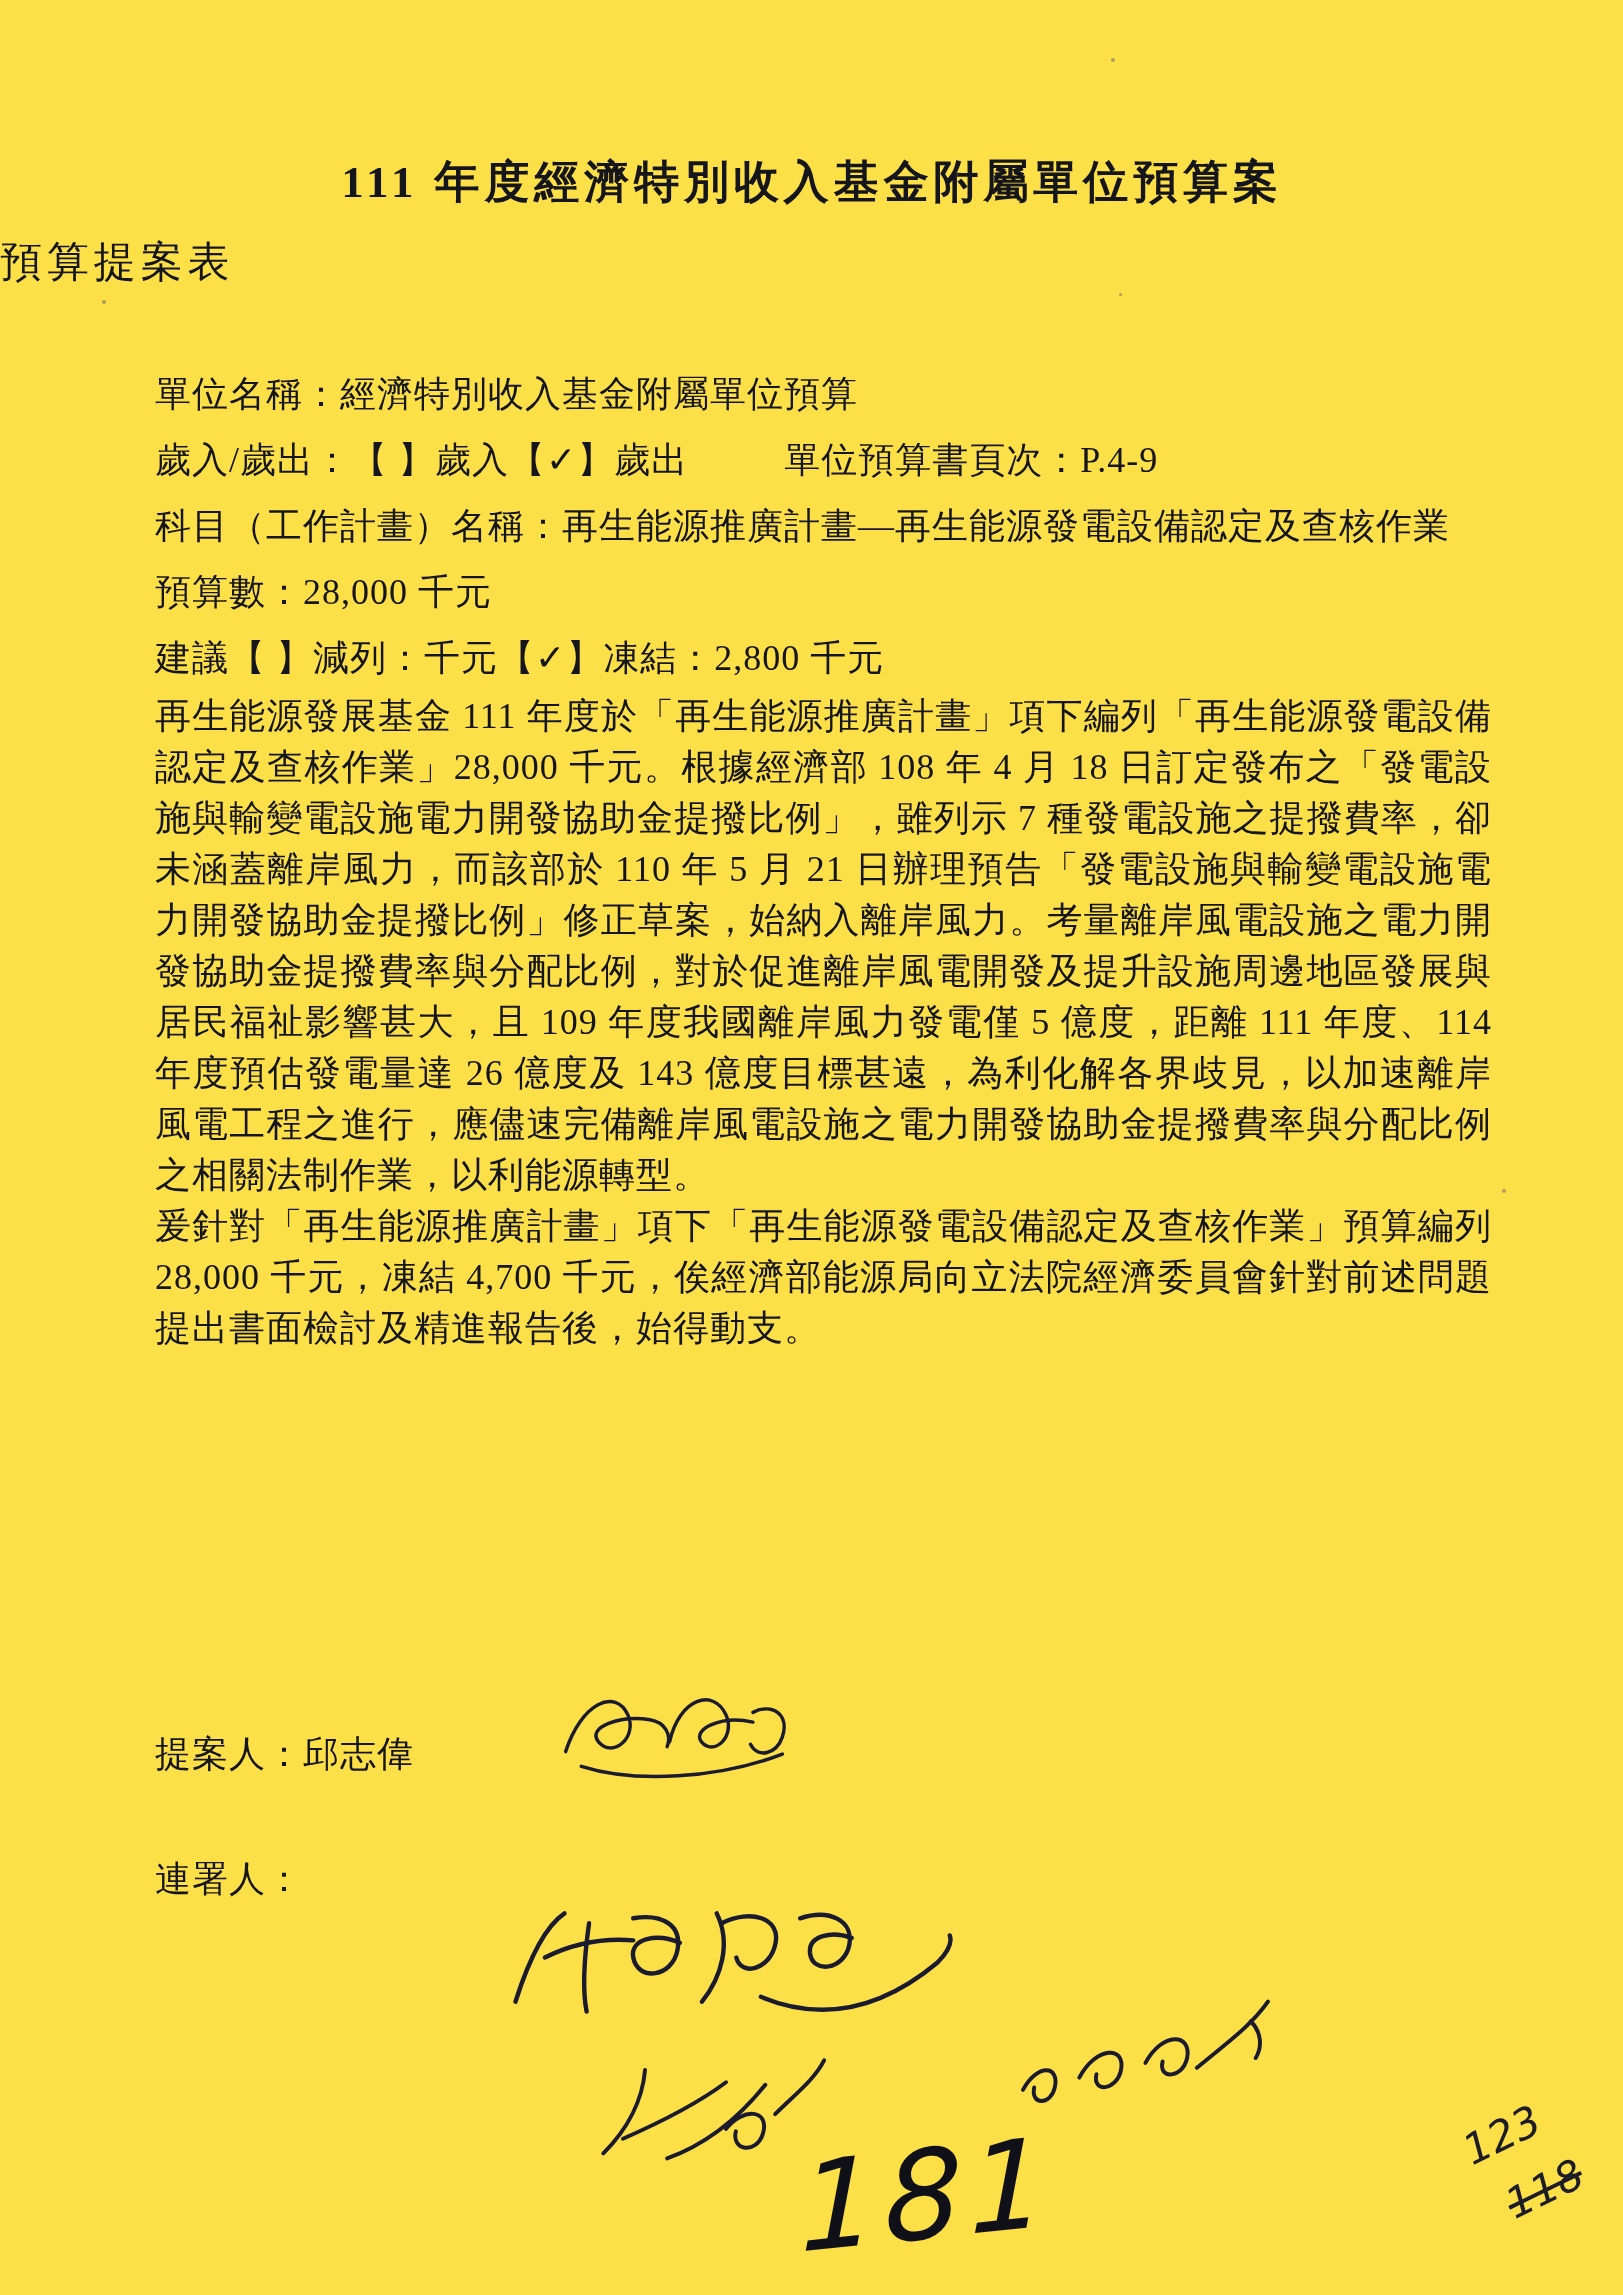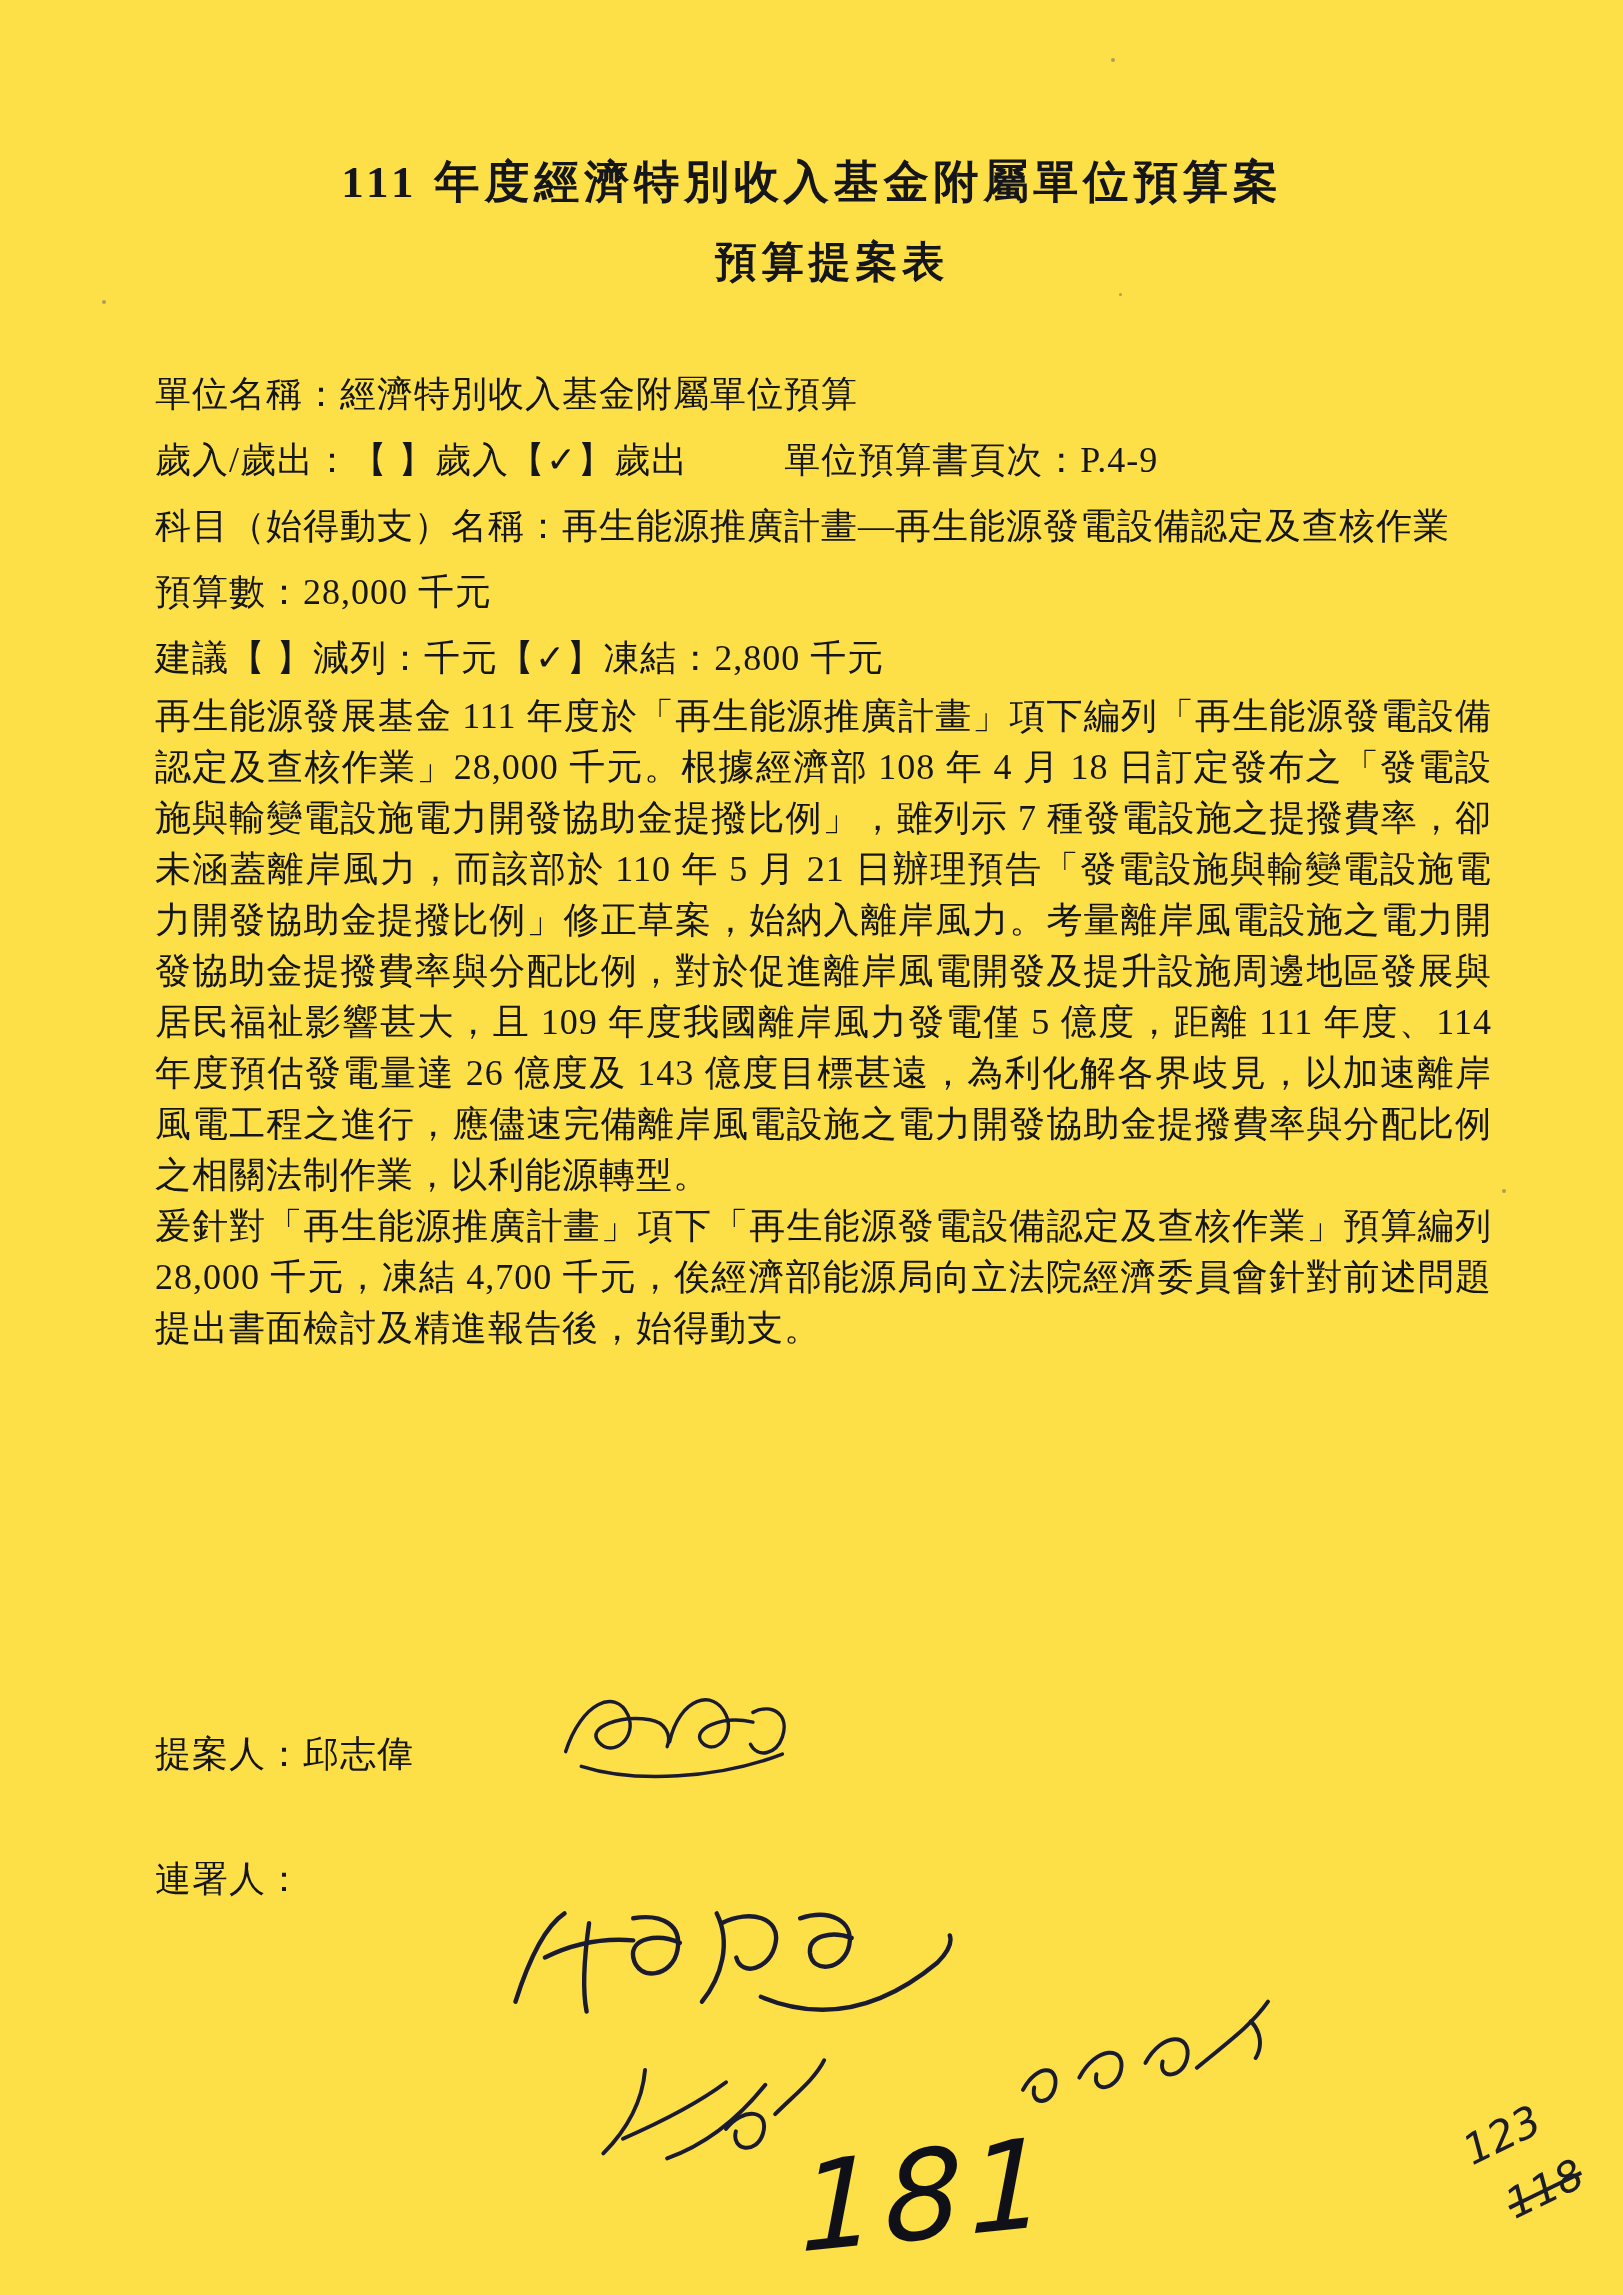--- a/index.html
+++ b/index.html
@@ -10,21 +10,21 @@
     color:#15151c;
   }
   .page { position:absolute; inset:0; background:#fde047; }
 
   .doc-title {
     position:absolute; top:152px; left:0; width:100%;
     text-align:center; font-size:45px; font-weight:700; letter-spacing:4.9px;
   }
   .doc-subtitle {
     position:absolute; top:234px; left:0; width:100%;
-    text-align:center; font-size:42px; font-weight:700; letter-spacing:4.9px;padding-left:40px;
+    text-align:left; font-size:42px; font-weight:400; letter-spacing:4.9px;
   }
 
   .content {
     position:absolute; left:155px; top:361px; width:1337px;
     font-size:36px; letter-spacing:1px;
   }
   .fline { line-height:66px; white-space:nowrap; }
   .fline .gap { display:inline-block; width:96px; }
   .para { line-height:51px; text-align:justify; }
 
@@ -68,21 +68,21 @@
 <body>
 
 <div class="page">
 
   <h1 class="doc-title">111 年度經濟特別收入基金附屬單位預算案</h1>
   <h2 class="doc-subtitle">預算提案表</h2>
 
   <div class="content">
     <p class="fline">單位名稱：經濟特別收入基金附屬單位預算</p>
     <p class="fline"><span>歲入/歲出：【 】歲入【✓】歲出</span><span class="gap"></span><span>單位預算書頁次：P.4-9</span></p>
-    <p class="fline">科目（始得動支）名稱：再生能源推廣計畫—再生能源發電設備認定及查核作業</p>
+    <p class="fline">科目（工作計畫）名稱：再生能源推廣計畫—再生能源發電設備認定及查核作業</p>
     <p class="fline">預算數：28,000 千元</p>
     <p class="fline">建議【 】減列：千元【✓】凍結：2,800 千元</p>
     <p class="para">再生能源發展基金 111 年度於「再生能源推廣計畫」項下編列「再生能源發電設備認定及查核作業」28,000 千元。根據經濟部 108 年 4 月 18 日訂定發布之「發電設施與輸變電設施電力開發協助金提撥比例」，雖列示 7 種發電設施之提撥費率，卻未涵蓋離岸風力，而該部於 110 年 5 月 21 日辦理預告「發電設施與輸變電設施電力開發協助金提撥比例」修正草案，始納入離岸風力。考量離岸風電設施之電力開發協助金提撥費率與分配比例，對於促進離岸風電開發及提升設施周邊地區發展與居民福祉影響甚大，且 109 年度我國離岸風力發電僅 5 億度，距離 111 年度、114 年度預估發電量達 26 億度及 143 億度目標甚遠，為利化解各界歧見，以加速離岸風電工程之進行，應儘速完備離岸風電設施之電力開發協助金提撥費率與分配比例之相關法制作業，以利能源轉型。</p>
     <p class="para">爰針對「再生能源推廣計畫」項下「再生能源發電設備認定及查核作業」預算編列 28,000 千元，凍結 4,700 千元，俟經濟部能源局向立法院經濟委員會針對前述問題提出書面檢討及精進報告後，始得動支。</p>
   </div>
 
   <p class="signer-label proposer-row">提案人：邱志偉</p>
   <p class="signer-label cosigner-row">連署人：</p>
 
   <svg class="sig sig-proposer" viewBox="0 0 520 260" aria-hidden="true">

